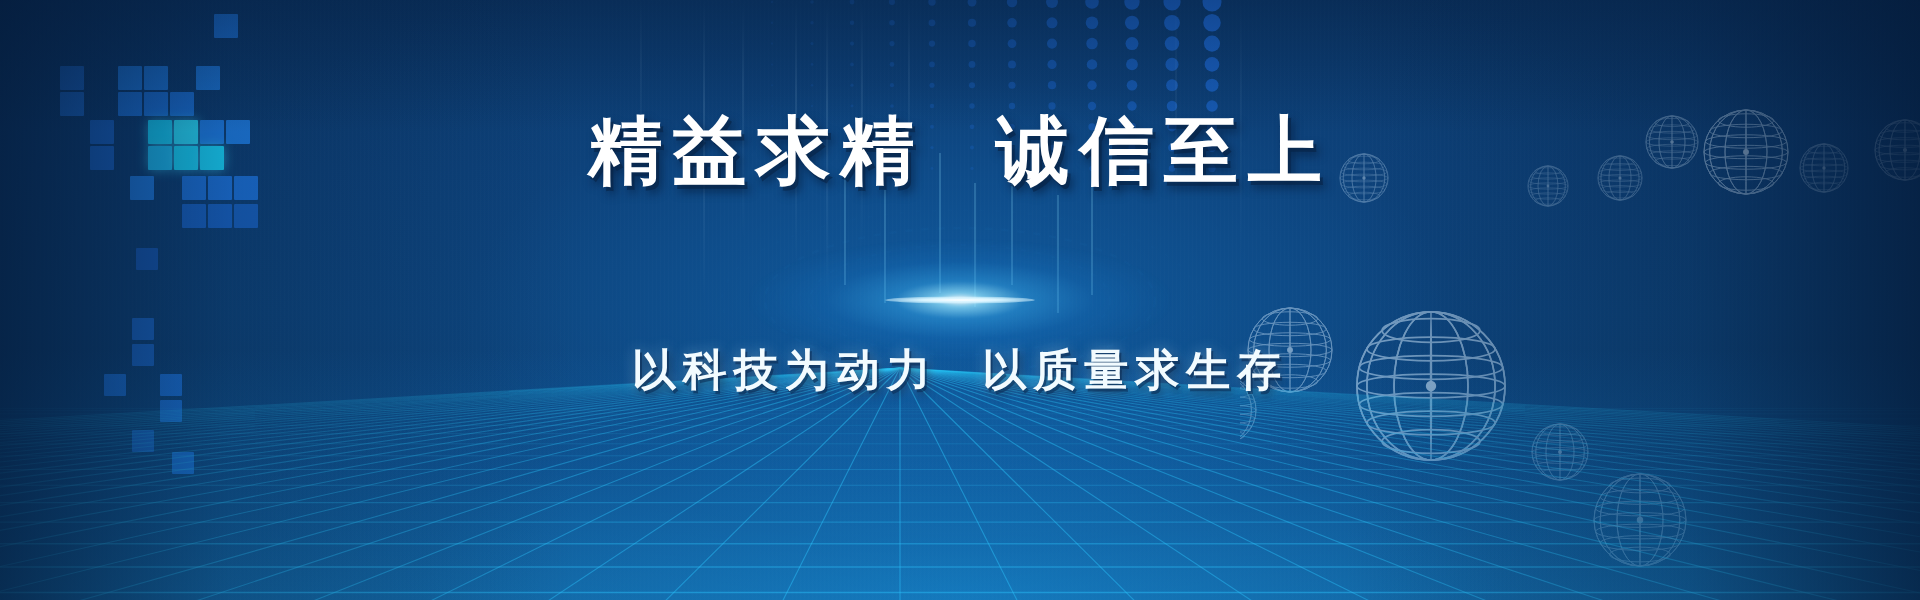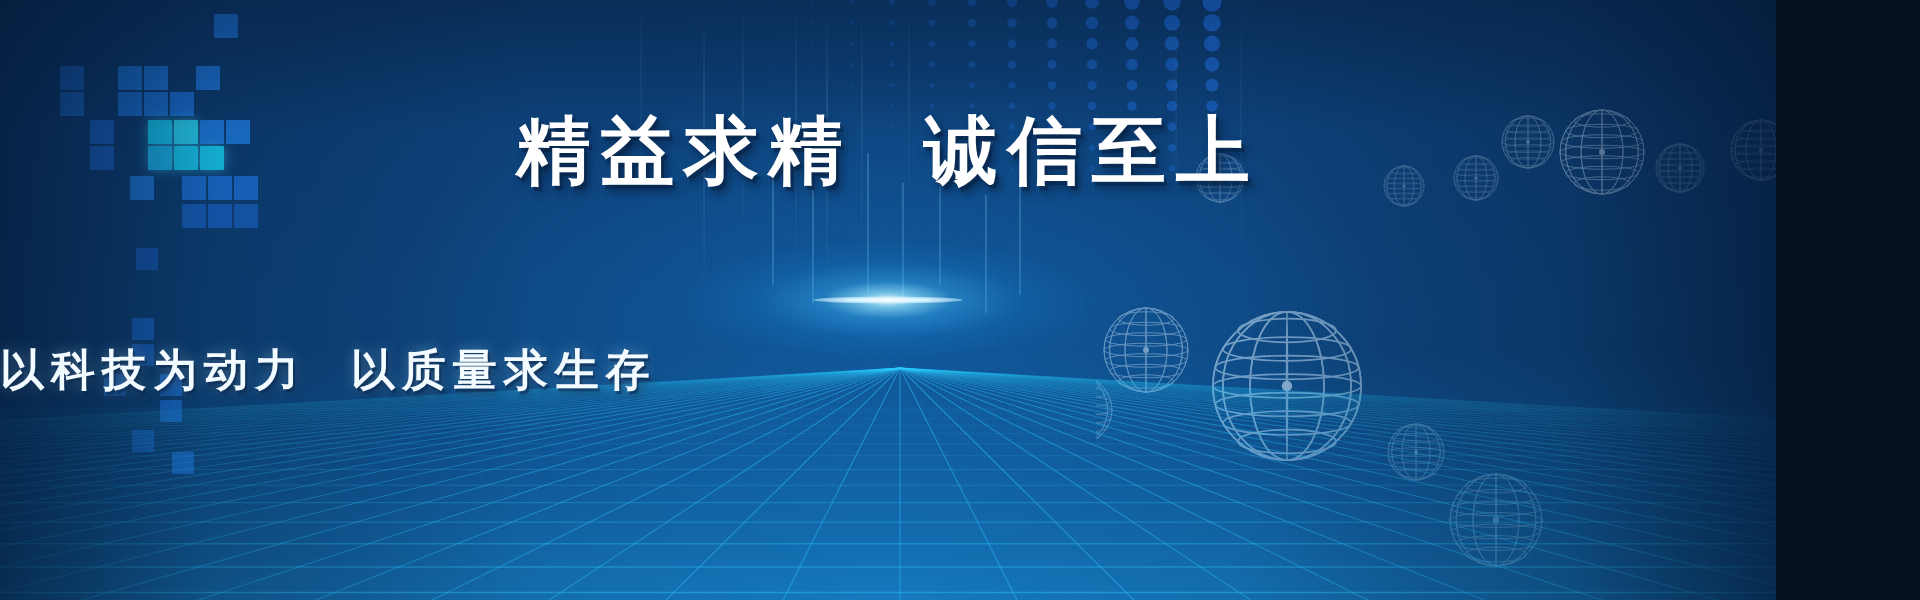--- a/index.html
+++ b/index.html
@@ -6,21 +6,21 @@
     margin: 0;
     padding: 0;
     background: #06121f;
   }
   body {
     font-family: "Liberation Sans", sans-serif;
   }
 
   #banner {
     position: relative;
-    width: 1776px;
+    width: 1920px;
     height: 600px;
     overflow: hidden;
     background: #0a3a6b;
   }
 
   
   .bg-base {
     position: absolute;
     inset: 0;
     background:
@@ -132,21 +132,21 @@
     color: #ffffff;
     text-shadow:
       3px 4px 0 rgba(8,32,66,0.55),
       5px 7px 10px rgba(4,20,48,0.55);
     white-space: pre;
   }
   .subtitle {
     position: absolute;
     left: 0; right: 0;
     top: 340px;
-    text-align: left;
+    text-align: center;
     font-family: "DejaVu Serif", "Liberation Serif", serif;
     font-weight: bold;
     font-size: 44px;
     line-height: 60px;
     letter-spacing: 7px;
     color: #f2fbff;
     text-shadow:
       2px 3px 0 rgba(10,40,80,0.55),
       3px 5px 8px rgba(4,20,48,0.55),
       0 0 14px rgba(170,225,255,0.45);

